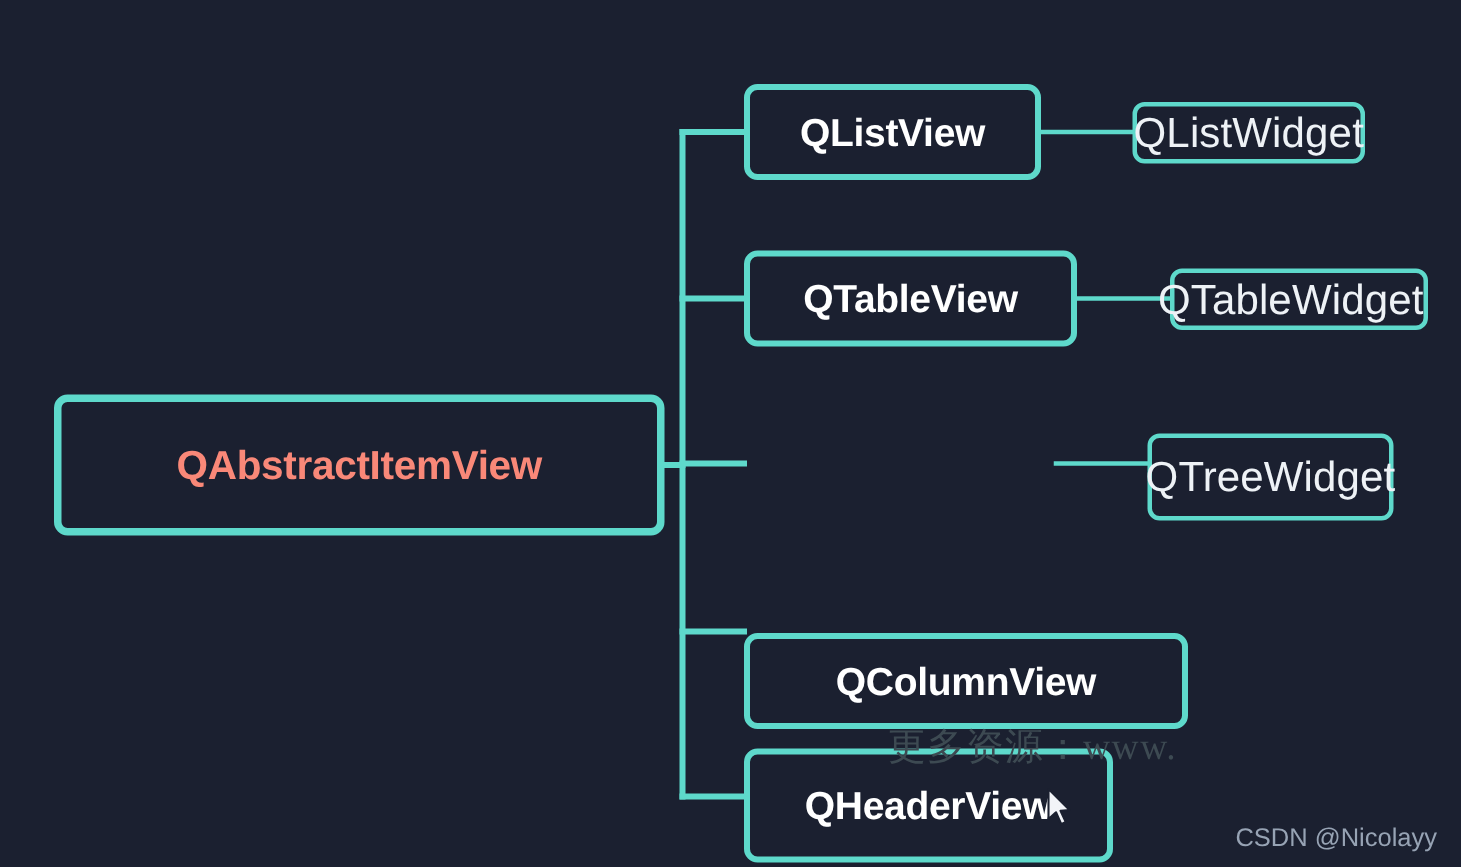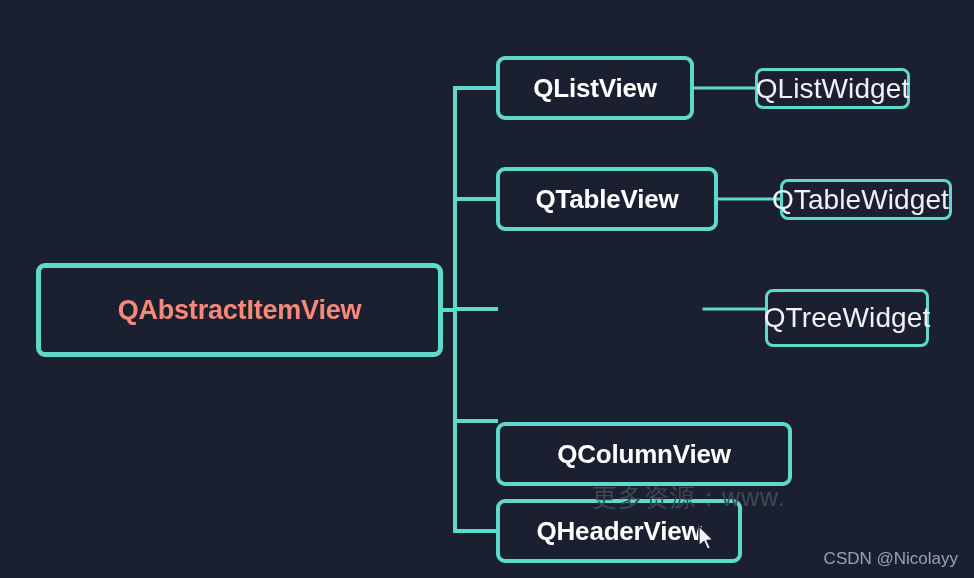--- a/index.html
+++ b/index.html
@@ -68,21 +68,21 @@
 
   
   #watermark-cn {
     position: absolute;
     left: 592px;
     top: 481px;
     font-size: 25px;
     color: #3d4a52;
     letter-spacing: 1px;
     white-space: nowrap;
-    font-family: Liberation Sans, sans-serif;
+    font-family: Liberation Serif, serif;
   }
   #watermark-url {
     position: absolute;
     left: 744px;
     top: 481px;
     font-size: 25px;
     color: #4a5560;
     letter-spacing: 0.5px;
     white-space: nowrap;
     font-family: "DejaVu Sans Mono", monospace;
@@ -138,21 +138,21 @@
 
   <div class="node primary" style="left:496px; top:167px; width:222px; height:64px;">
     <span>QTableView</span>
   </div>
   <div class="node primary" style="left:496px; top:56px; width:198px; height:64px;">
     <span>QListView</span>
   </div>
   <div class="node primary" style="left:496px; top:389px; width:296px; height:64px;margin-top:33px;">
     <span>QColumnView</span>
   </div>
-  <div class="node primary" style="left:496px; top:499px; width:246px; height:64px;">
+  <div class="node primary" style="left:496px; top:499px; width:246px; height:76px;">
     <span>QHeaderView</span>
   </div>
 
   <div class="node secondary" style="left:755px; top:68px; width:155px; height:41px;">
     <span>QListWidget</span>
   </div>
   <div class="node secondary" style="left:780px; top:179px; width:172px; height:41px;justify-content:flex-end;">
     <span>QTableWidget</span>
   </div>
   <div class="node secondary" style="left:765px; top:289px; width:164px; height:58px;">

